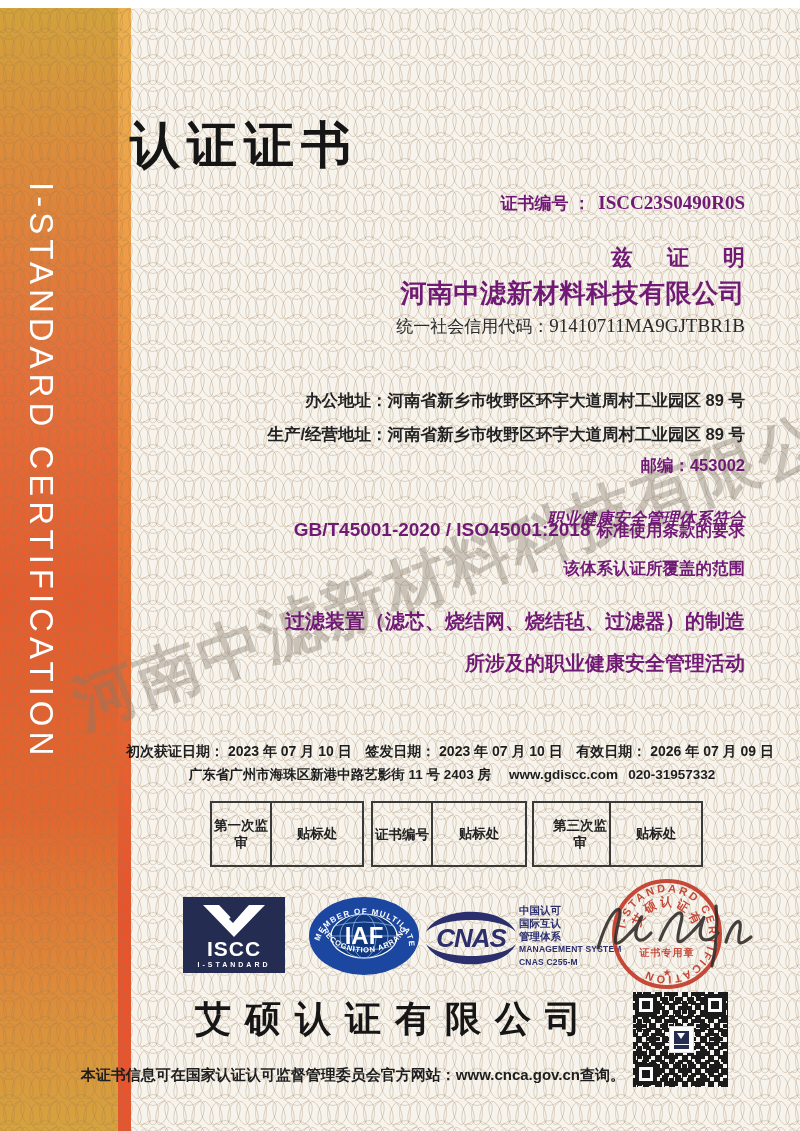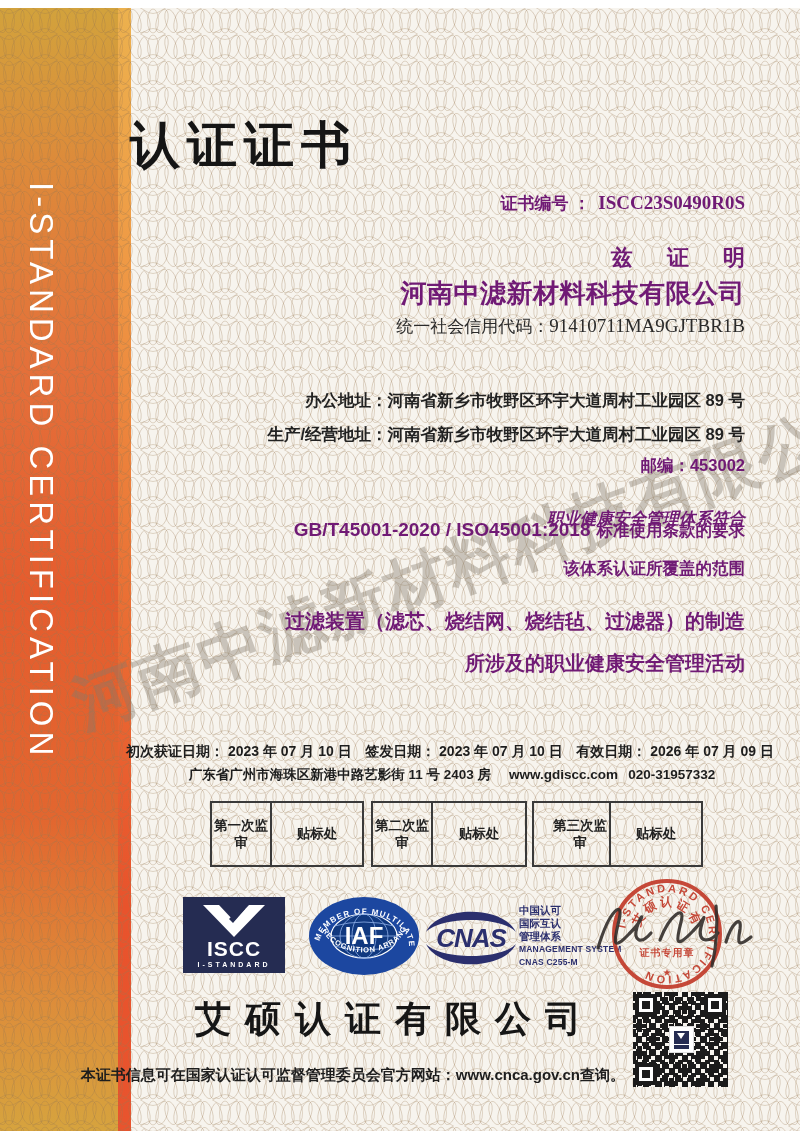--- a/index.html
+++ b/index.html
@@ -139,21 +139,21 @@
   </div>
   <div class="c contact" style="position:absolute;">
     <span>广东省广州市海珠区新港中路艺影街 11 号 2403 房</span><span class="sep"></span><span>www.gdiscc.com</span><span class="sep" style="width:10px;"></span><span>020-31957332</span>
   </div>
 
   <div class="agroup g1">
     <div class="acell1">第一次监审</div>
     <div class="acell2">贴标处</div>
   </div>
   <div class="agroup g2">
-    <div class="acell1">第二次监审</div>
+    <div class="acell1">证书编号</div>
     <div class="acell2">贴标处</div>
   </div>
   <div class="agroup g3">
     <div class="acell1">第三次监审</div>
     <div class="acell2">贴标处</div>
   </div>
 
   <svg class="logo iscc" width="102" height="76" viewBox="0 0 102 76">
     <rect x="0" y="0" width="102" height="76" fill="#252c52"></rect>
     <path d="M20 8 L51 40 L82 8 L66 8 L51 24 L36 8 Z" fill="#ffffff"></path>

